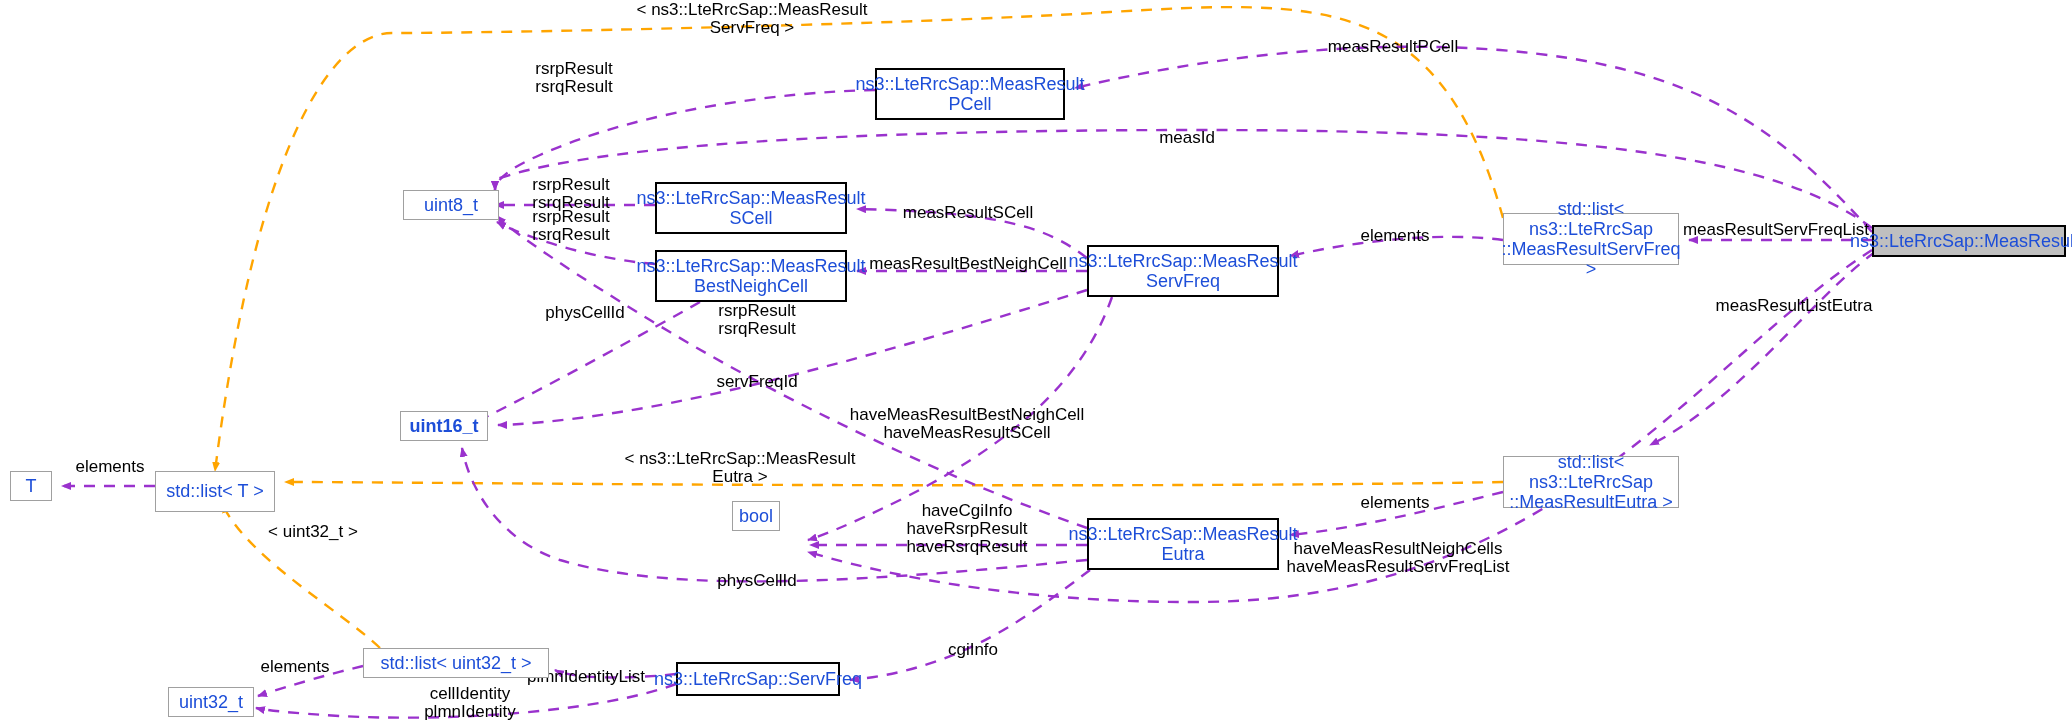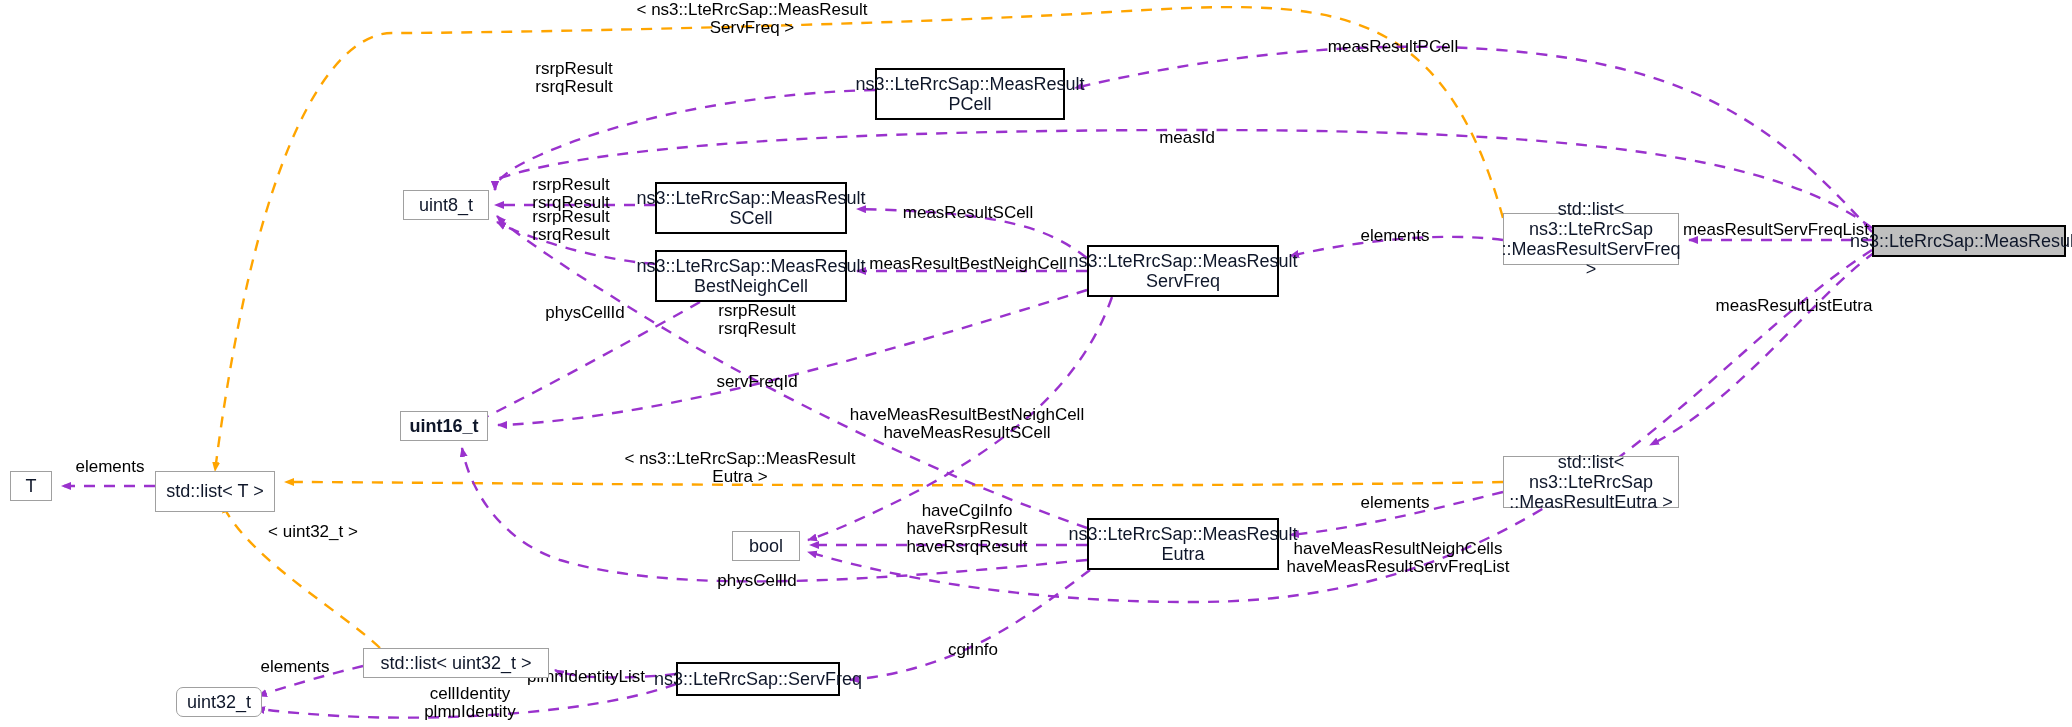--- a/index.html
+++ b/index.html
@@ -32,21 +32,21 @@
   .node-box {
     position: absolute;
     box-sizing: border-box;
     display: flex;
     align-items: center;
     justify-content: center;
     text-align: center;
     font-family: "Liberation Sans", sans-serif;
     font-size: 18px;
     line-height: 1.12;
-    color: #0f172a;
+    color: #1d4ed8;
     background: #ffffff;
     border: 1px solid #a0a0a0;
     white-space: pre-line;
     user-select: none;
   }
   .node-box.strong {
     border: 2px solid #000000;
   }
   .node-box.current {
     border: 2px solid #000000;
@@ -176,25 +176,25 @@
       <text class="edge-label" x="740" y="460"><tspan>&lt; ns3::LteRrcSap::MeasResult</tspan></text>
       <text class="edge-label" x="740" y="478"><tspan>Eutra &gt;</tspan></text>
 
       <text class="edge-label" x="313" y="533"><tspan>&lt; uint32_t &gt;</tspan></text>
     </g>
   </svg>
 
   <div>
     <div class="node-box plain" style="left:10px;  top:471px; width:42px;  height:30px;">T</div>
     <div class="node-box plain" style="left:155px; top:471px; width:120px; height:41px;">std::list&lt; T &gt;</div>
-    <div class="node-box plain" style="left:403px; top:190px; width:86px;  height:30px;">uint8_t</div>
+    <div class="node-box plain" style="left:403px; top:190px; width:96px;  height:30px;">uint8_t</div>
     <div class="node-box plain" style="left:400px; top:411px; width:88px;  height:30px;font-weight:bold;">uint16_t</div>
-    <div class="node-box plain" style="left:176px; top:687px; width:86px;  height:30px;border-radius:7px;">uint32_t</div>
+    <div class="node-box plain" style="left:168px; top:687px; width:86px;  height:30px;">uint32_t</div>
     <div class="node-box plain" style="left:363px; top:648px; width:186px; height:30px;">std::list&lt; uint32_t &gt;</div>
-    <div class="node-box plain" style="left:732px; top:531px; width:68px;  height:30px;">bool</div>
+    <div class="node-box plain" style="left:732px; top:501px; width:48px;  height:30px;">bool</div>
     <div class="node-box strong" style="left:676px; top:662px; width:164px; height:34px;">ns3::LteRrcSap::ServFreq</div>
     <div class="node-box strong" style="left:875px; top:68px;  width:190px; height:52px;">ns3::LteRrcSap::MeasResult
 PCell</div>
     <div class="node-box strong" style="left:655px; top:182px; width:192px; height:52px;">ns3::LteRrcSap::MeasResult
 SCell</div>
     <div class="node-box strong" style="left:655px; top:250px; width:192px; height:52px;">ns3::LteRrcSap::MeasResult
 BestNeighCell</div>
     <div class="node-box strong" style="left:1087px; top:245px; width:192px; height:52px;">ns3::LteRrcSap::MeasResult
 ServFreq</div>
     <div class="node-box strong" style="left:1087px; top:518px; width:192px; height:52px;">ns3::LteRrcSap::MeasResult

